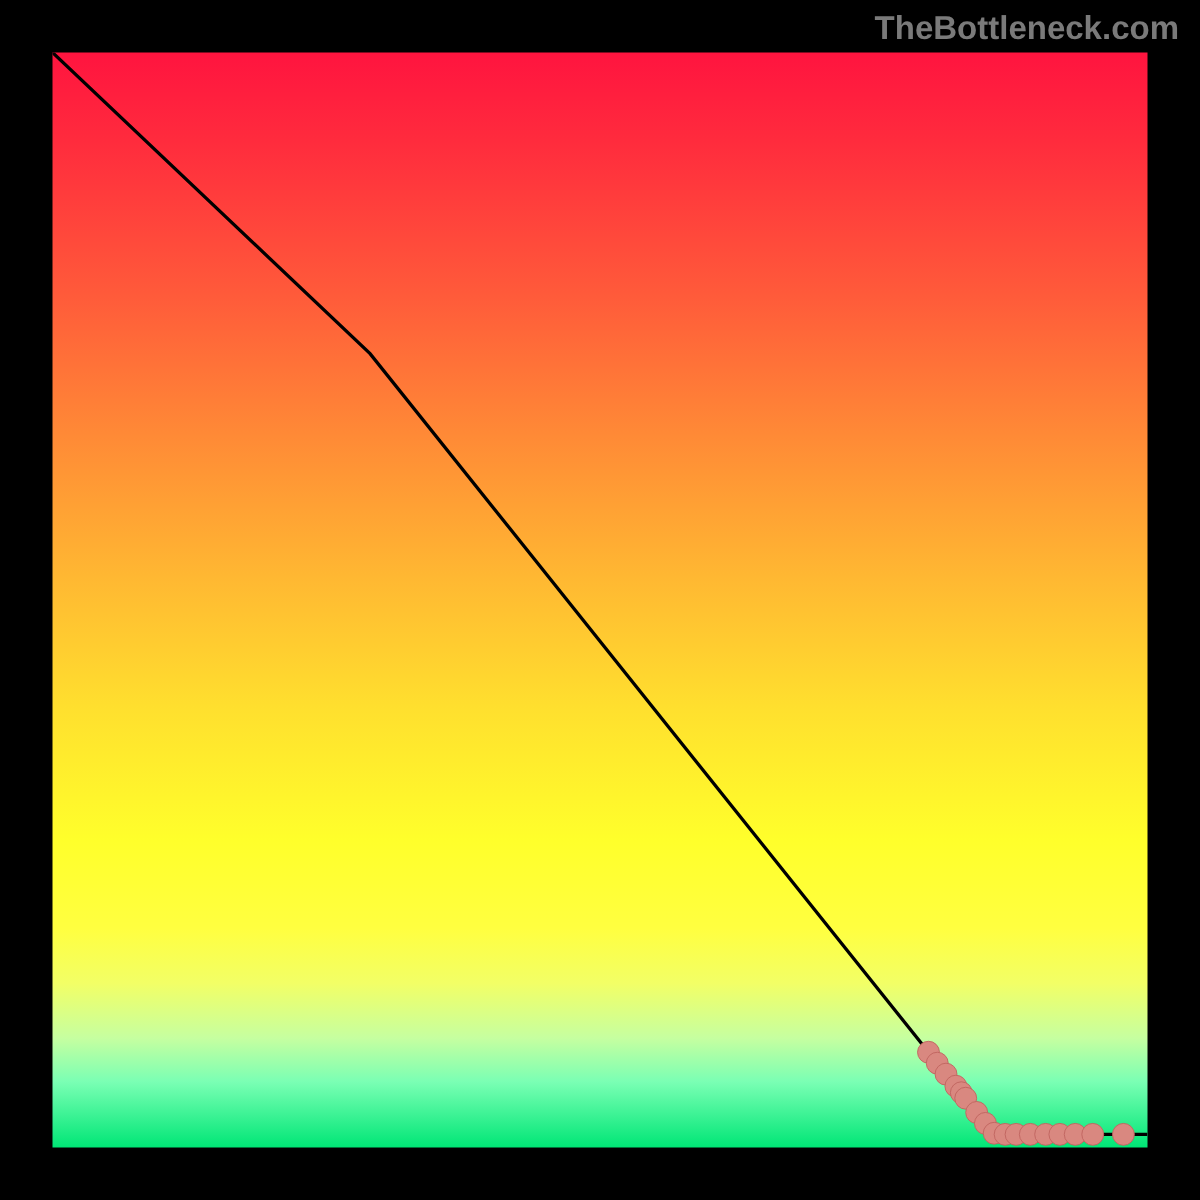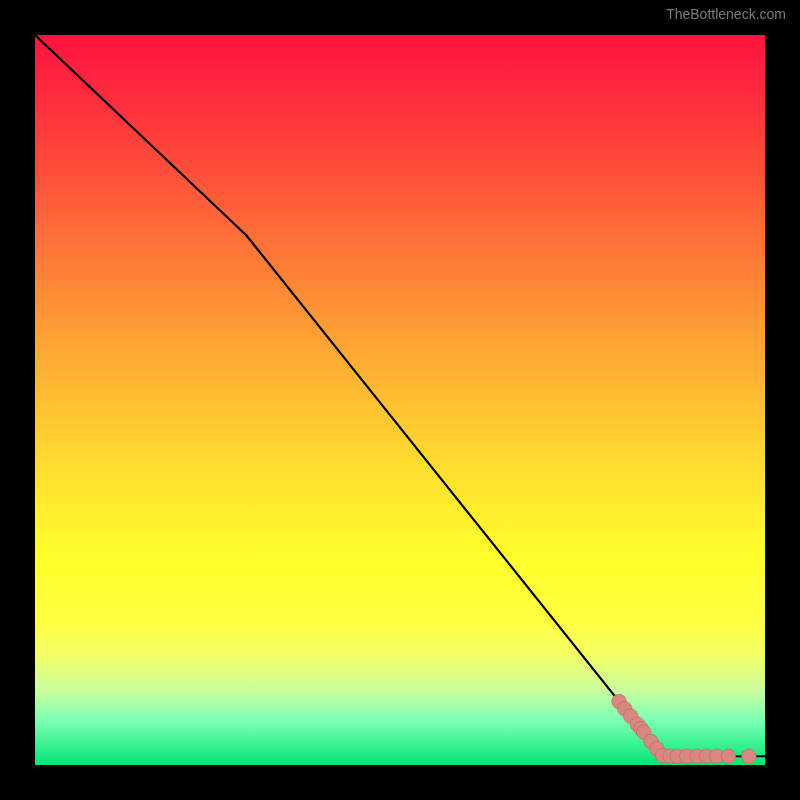--- a/index.html
+++ b/index.html
@@ -9,22 +9,22 @@
     background: #000;
     position: relative;
     font-family: Arial, sans-serif;
     overflow: hidden;
   }
   .watermark {
     position: absolute;
     top: 6px;
     right: 14px;
     color: #7a7a7a;
-    font-size: 14px;
-    font-weight: 400;
+    font-size: 22px;
+    font-weight: 700;
     z-index: 10;
   }
   .plot-area {
     position: absolute;
     left: 35px;
     top: 35px;
     width: 730px;
     height: 730px;
   }
   .gradient-bg {

